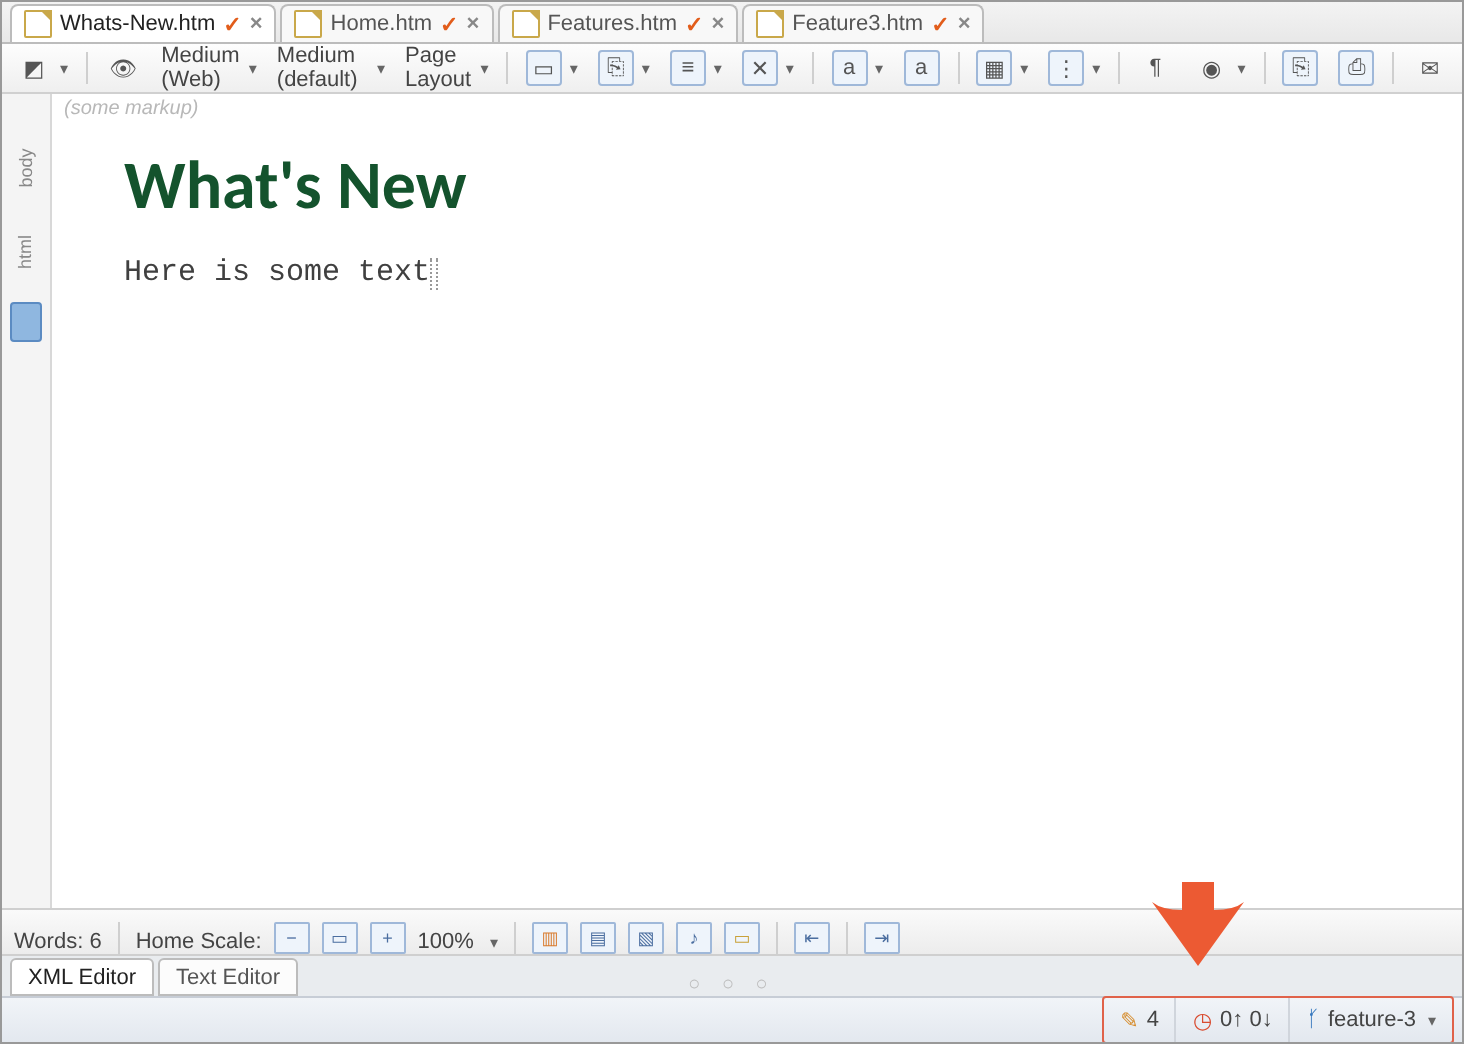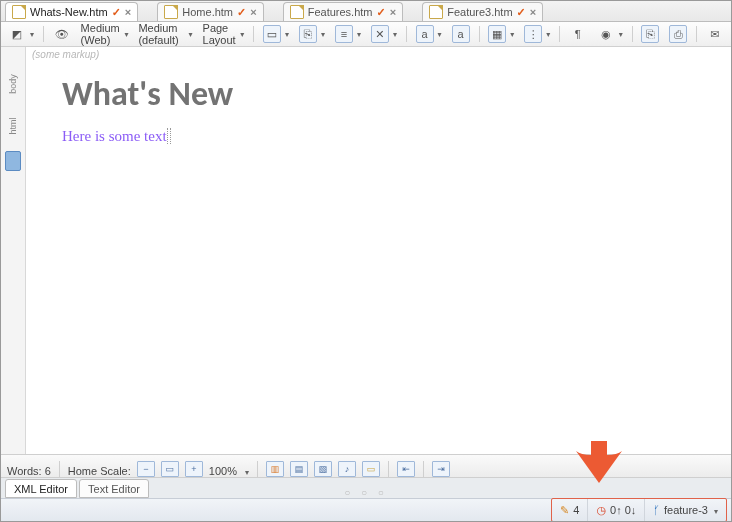--- a/index.html
+++ b/index.html
@@ -1,18 +1,18 @@
 <!DOCTYPE html>
 <html><head>
 <meta charset="utf-8">
 <style>
 html,body{margin:0;padding:0;font-family:"Segoe UI",Tahoma,sans-serif;font-size:11px;color:#333;background:#fff}
 #app{width:732px;height:522px;border:1px solid #999;box-sizing:border-box;display:flex;flex-direction:column;position:relative;overflow:hidden;background:#fff}
 
-.tab-strip{height:20px;background:linear-gradient(#f3f3f3,#e8e8e8);display:flex;align-items:flex-end;padding:0 4px;border-bottom:1px solid #bcbcbc;gap:19px}
+.tab-strip{height:20px;background:linear-gradient(#f3f3f3,#e8e8e8);display:flex;align-items:flex-end;padding:0 4px;border-bottom:1px solid #bcbcbc;gap:2px}
 .doc-tab{display:flex;align-items:center;gap:4px;background:#f8f8f8;border:1px solid #bcbcbc;border-bottom:none;border-radius:4px 4px 0 0;height:18px;padding:0 6px;font-size:11px;color:#555}
 .doc-tab.active{background:#fff;color:#222}
 .doc-tab .file-ico{width:12px;height:12px;background:#fff;border:1px solid #c9a84a;border-radius:1px;position:relative}
 .doc-tab .file-ico::after{content:"";position:absolute;right:-1px;top:-1px;border:3px solid transparent;border-top-color:#c9a84a;border-right-color:#c9a84a}
 .doc-tab .chk{color:#e25d1b;font-weight:bold;font-size:11px}
 .doc-tab .close{color:#888;font-weight:bold;cursor:pointer}
 
 .toolbar{height:24px;background:linear-gradient(#fdfdfd,#efefef);border-bottom:1px solid #d0d0d0;display:flex;align-items:center;padding:0 4px;gap:4px;font-size:11px;color:#444}
 .tb-btn{display:flex;align-items:center;gap:2px;padding:1px 3px;border-radius:2px;cursor:pointer}
 .tb-sep{width:1px;height:16px;background:#cfcfcf;margin:0 2px}
@@ -21,22 +21,22 @@
 .ico.boxed{border-color:#9fb8d9;background:#eef4fb}
 
 .main{flex:1;display:flex;min-height:0}
 .gutter{width:24px;background:#f4f4f4;border-right:1px solid #d8d8d8;display:flex;flex-direction:column;align-items:center;padding-top:20px;gap:8px}
 .gutter .tag{font-size:9px;color:#888;transform:rotate(-90deg);white-space:nowrap;margin:12px 0}
 .gutter .blue-tab{width:14px;height:18px;background:#8fb7e0;border:1px solid #5b8bc2;border-radius:2px}
 
 .content{flex:1;position:relative;background:#fff;overflow:hidden}
 .markup-label{position:absolute;top:2px;left:6px;font-size:10px;color:#b8b8b8;font-style:italic}
 .page{position:absolute;left:36px;top:26px;right:10px}
-.page h1{font-family:Calibri,Arial,sans-serif;font-size:34px;font-weight:bold;color:#737373;margin:0 0 14px 0}
-.page p{font-family:Liberation Serif, serif;font-size:15px;color:#8b5cf6;margin:0}
+.page h1{font-family:Calibri,Arial,sans-serif;font-size:34px;font-weight:bold;color:#14532d;margin:0 0 14px 0}
+.page p{font-family:Liberation Mono, monospace;font-size:15px;color:#404040;margin:0}
 .cursor{display:inline-block;border-left:1px dotted #999;border-right:1px dotted #999;width:2px;height:16px;vertical-align:text-bottom}
 
 .bottom-bar{height:22px;background:linear-gradient(#fafafa,#ececec);border-top:1px solid #cfcfcf;display:flex;align-items:flex-end;padding:0 6px;gap:6px;font-size:11px;color:#444}
 .mini-ico{width:16px;height:14px;border:1px solid #9fb8d9;background:#eef4fb;border-radius:1px;display:inline-flex;align-items:center;justify-content:center;font-size:9px;color:#4b6ea0}
 .bottom-bar .spacer{flex:1}
 
 .editor-tabs{height:20px;background:#e9ecef;border-top:1px solid #cfcfcf;display:flex;align-items:flex-end;padding:0 4px;gap:2px;position:relative}
 .ed-tab{background:#fcfcfc;border:1px solid #bcbcbc;border-radius:3px 3px 0 0;height:17px;display:flex;align-items:center;padding:0 8px;font-size:11px;color:#555}
 .ed-tab.active{background:#fff;color:#222;font-weight:500}
 .dots{position:absolute;left:50%;transform:translateX(-50%);color:#bdbdbd;letter-spacing:4px;font-size:10px}

